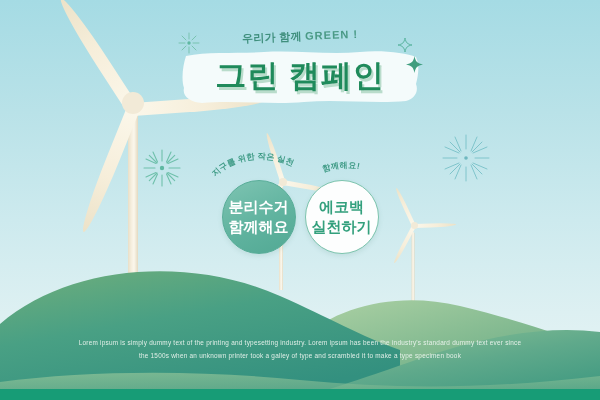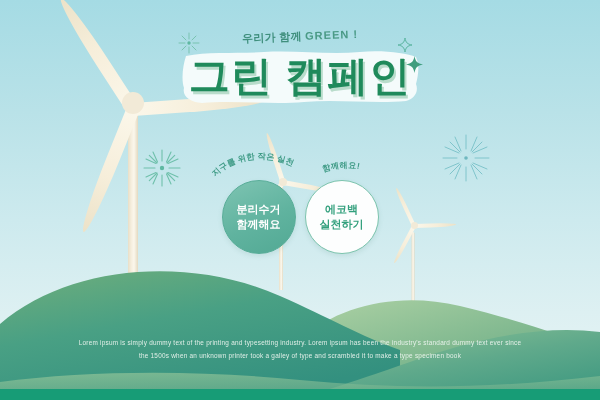--- a/index.html
+++ b/index.html
@@ -78,40 +78,40 @@
 
   .title-banner {
     position:absolute; left:178px; top:50px;
     width:244px; height:54px;
     z-index:10;
   }
   .title-banner svg { position:absolute; inset:0; }
   .title-text {
     position:absolute; inset:0;
     display:flex; align-items:center; justify-content:center;
-    font-size:41px; font-weight:900; letter-spacing:1px;
+    font-size:31px; font-weight:900; letter-spacing:1px;
     color:#1f8a5b;
     text-shadow:2px 3px 0 #b9dccb;
     z-index:2;
     padding-bottom:2px;
   }
 
   
   .circles {
     position:absolute; left:0; right:0; top:180px;
     display:flex; justify-content:center; align-items:flex-start;
     gap:9px;
     z-index:11;
   }
   .circle-wrap { position:relative; width:74px; }
   .circle {
     width:74px; height:74px; border-radius:50%;
     display:flex; flex-direction:column;
     align-items:center; justify-content:center;
-    font-size:11px; font-weight:800; line-height:1.35;
+    font-size:15px; font-weight:800; line-height:1.35;
     text-align:center;
     box-shadow:0 2px 5px rgba(60,120,110,.13);
   }
   .circle.filled {
     background:linear-gradient(155deg,#7ec4b2 0%,#60b39f 55%,#52a994 100%);
     color:#ffffff;
     border:1px solid #58ad98;
   }
   .circle.outline {
     background:#fdfefe;

